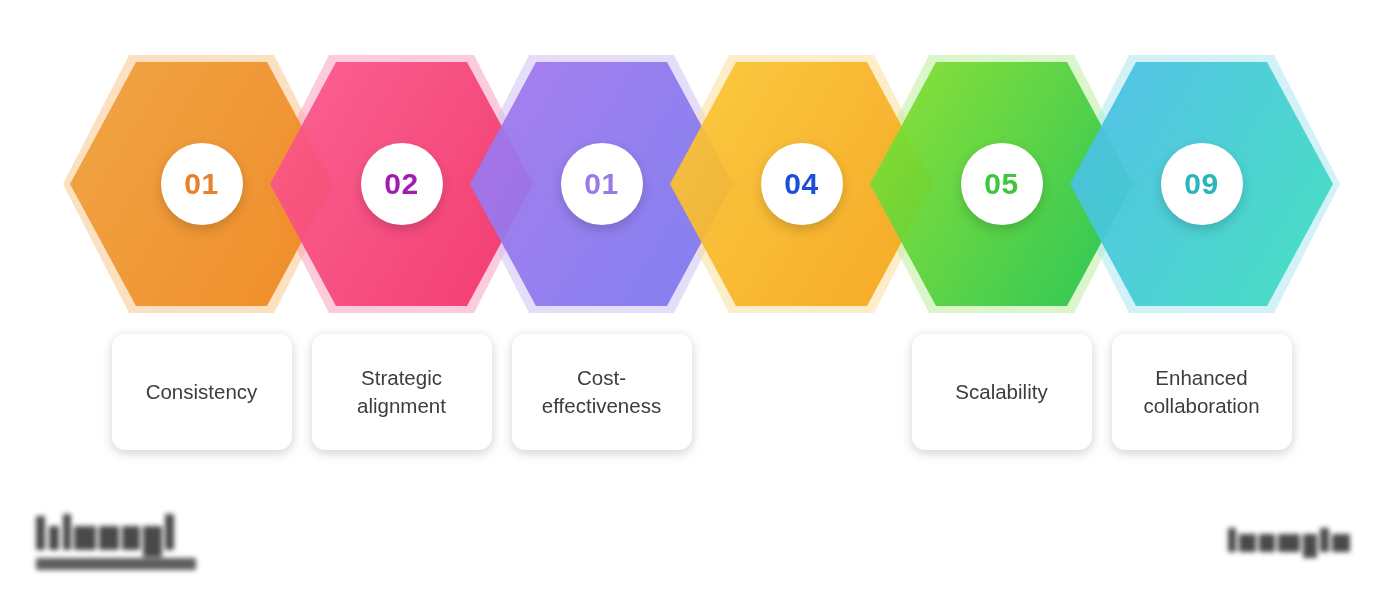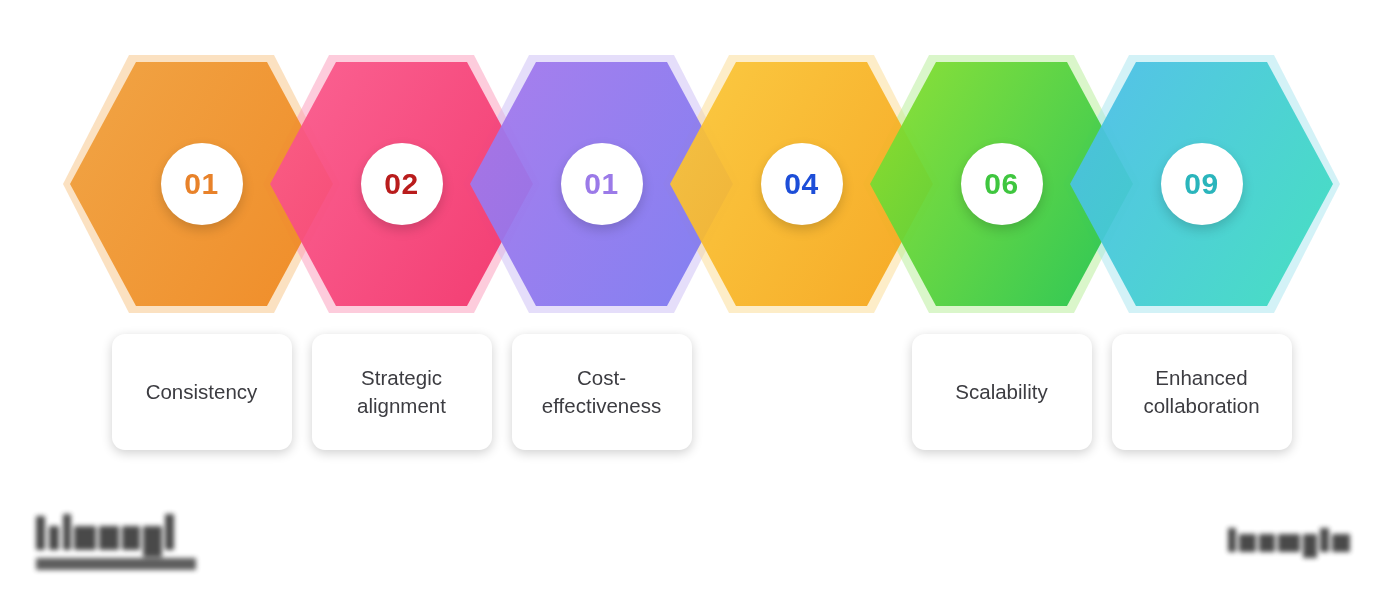--- a/index.html
+++ b/index.html
@@ -150,30 +150,30 @@
           <polygon points="736.0,62.0 867.0,62.0 933.0,184.0 867.0,306.0 736.0,306.0 670.0,184.0" fill="url(#hexgrad3)" opacity="0.93"></polygon>
           <polygon points="936.0,62.0 1067.0,62.0 1133.0,184.0 1067.0,306.0 936.0,306.0 870.0,184.0" fill="url(#hexgrad4)" opacity="0.93"></polygon>
           <polygon points="1136.0,62.0 1267.0,62.0 1333.0,184.0 1267.0,306.0 1136.0,306.0 1070.0,184.0" fill="url(#hexgrad5)" opacity="0.93"></polygon>
         </g>
     </svg>
     <div id="badge-layer">
         <div class="badge" style="left: 160.5px;">
           <span class="badge-num" style="color: rgb(232, 130, 42);">01</span>
         </div>
         <div class="badge" style="left: 360.5px;">
-          <span class="badge-num" style="color: #b91c1c;">02</span>
+          <span class="badge-num" style="color: #a21caf;">02</span>
         </div>
         <div class="badge" style="left: 560.5px;">
           <span class="badge-num" style="color: rgb(155, 122, 232);">01</span>
         </div>
         <div class="badge" style="left: 760.5px;">
           <span class="badge-num" style="color: #1d4ed8;">04</span>
         </div>
         <div class="badge" style="left: 960.5px;">
-          <span class="badge-num" style="color: rgb(63, 198, 63);">06</span>
+          <span class="badge-num" style="color: rgb(63, 198, 63);">05</span>
         </div>
         <div class="badge" style="left: 1160.5px;">
           <span class="badge-num" style="color: rgb(42, 181, 188);">09</span>
         </div>
       </div>
   </div>
 
   <div id="label-row">
       <div class="label-card" style="left: 111.5px;">
         <span class="label-text">Consistency</span>

